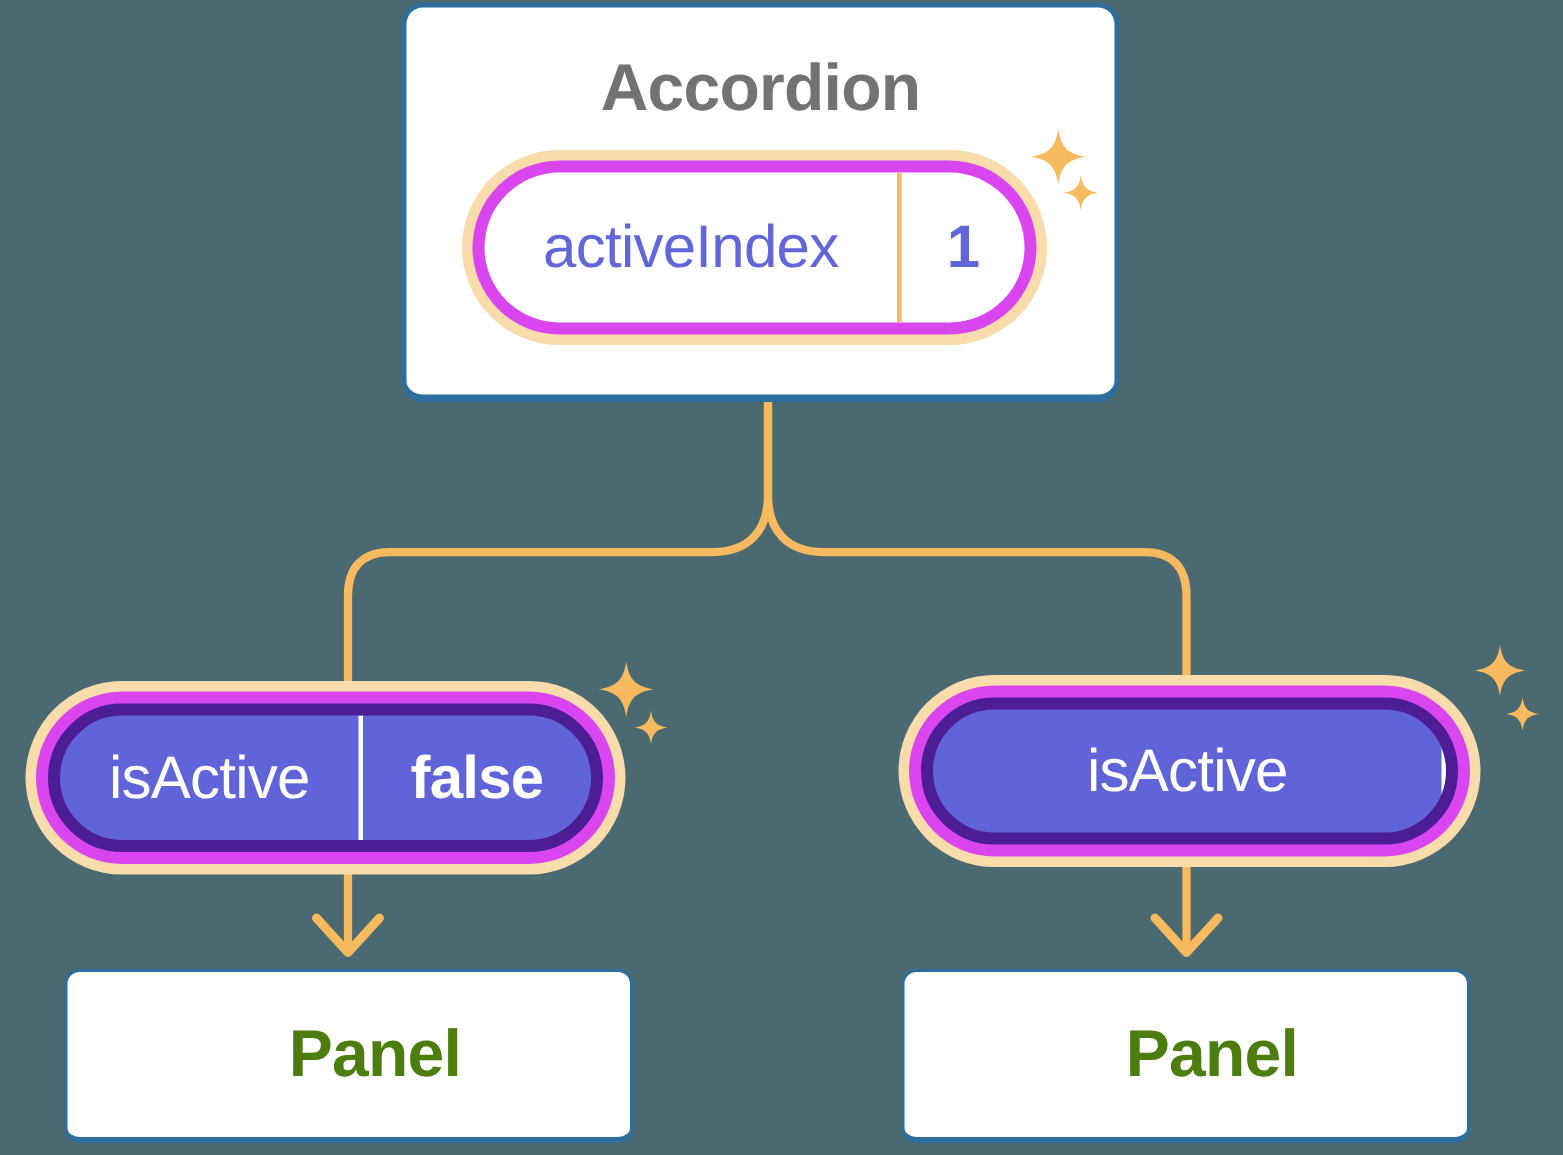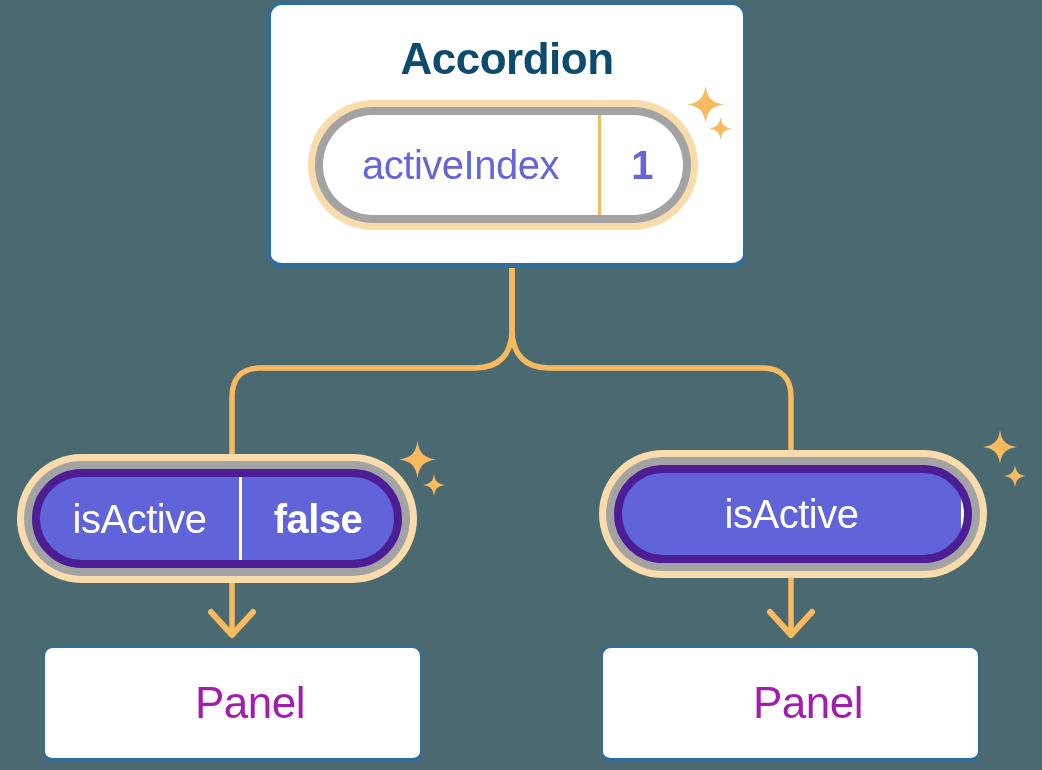--- a/index.html
+++ b/index.html
@@ -23,52 +23,52 @@
   }
   .root-card { left: 268px; top: 2px; width: 478px; height: 266px; }
   .node-title {
     position: absolute;
     top: 32px; left: 0; right: 0;
     text-align: center;
     font-size: 44px;
     line-height: 1;
     font-weight: 600;
     letter-spacing: -0.5px;
-    color: #0c4a6e;
+    color: #737373;
   }
   .panel-card {
     border-width: 2.5px;
     border-bottom-width: 4.5px;
     border-radius: 10px;
     display: flex;
     align-items: center;
     justify-content: center;
   }
   .panel-left  { left: 43px;  top: 646px; width: 379px; height: 116px; }
   .panel-right { left: 601px; top: 646px; width: 379px; height: 116px; }
   .panel-title {
     font-size: 44px;
-    font-weight: 400;
+    font-weight: 700;
     letter-spacing: -0.5px;
-    color: #a21caf;
+    color: #4d7c0f;
     margin-left: 35px;
   }
 
   
   .pill-halo {
     position: absolute;
     border-radius: 999px;
     background: #f9dcab;
     padding: 7px;
     z-index: 3;
   }
   .pill-ring {
     height: 100%;
     border-radius: 999px;
-    background: #a3a3a3;
+    background: #d946ef;
     padding: 8px;
   }
   .pill-body {
     height: 100%;
     border-radius: 999px;
     display: flex;
     align-items: stretch;
     overflow: hidden;
   }
   .pill-body.white-body  { background: #ffffff; }

